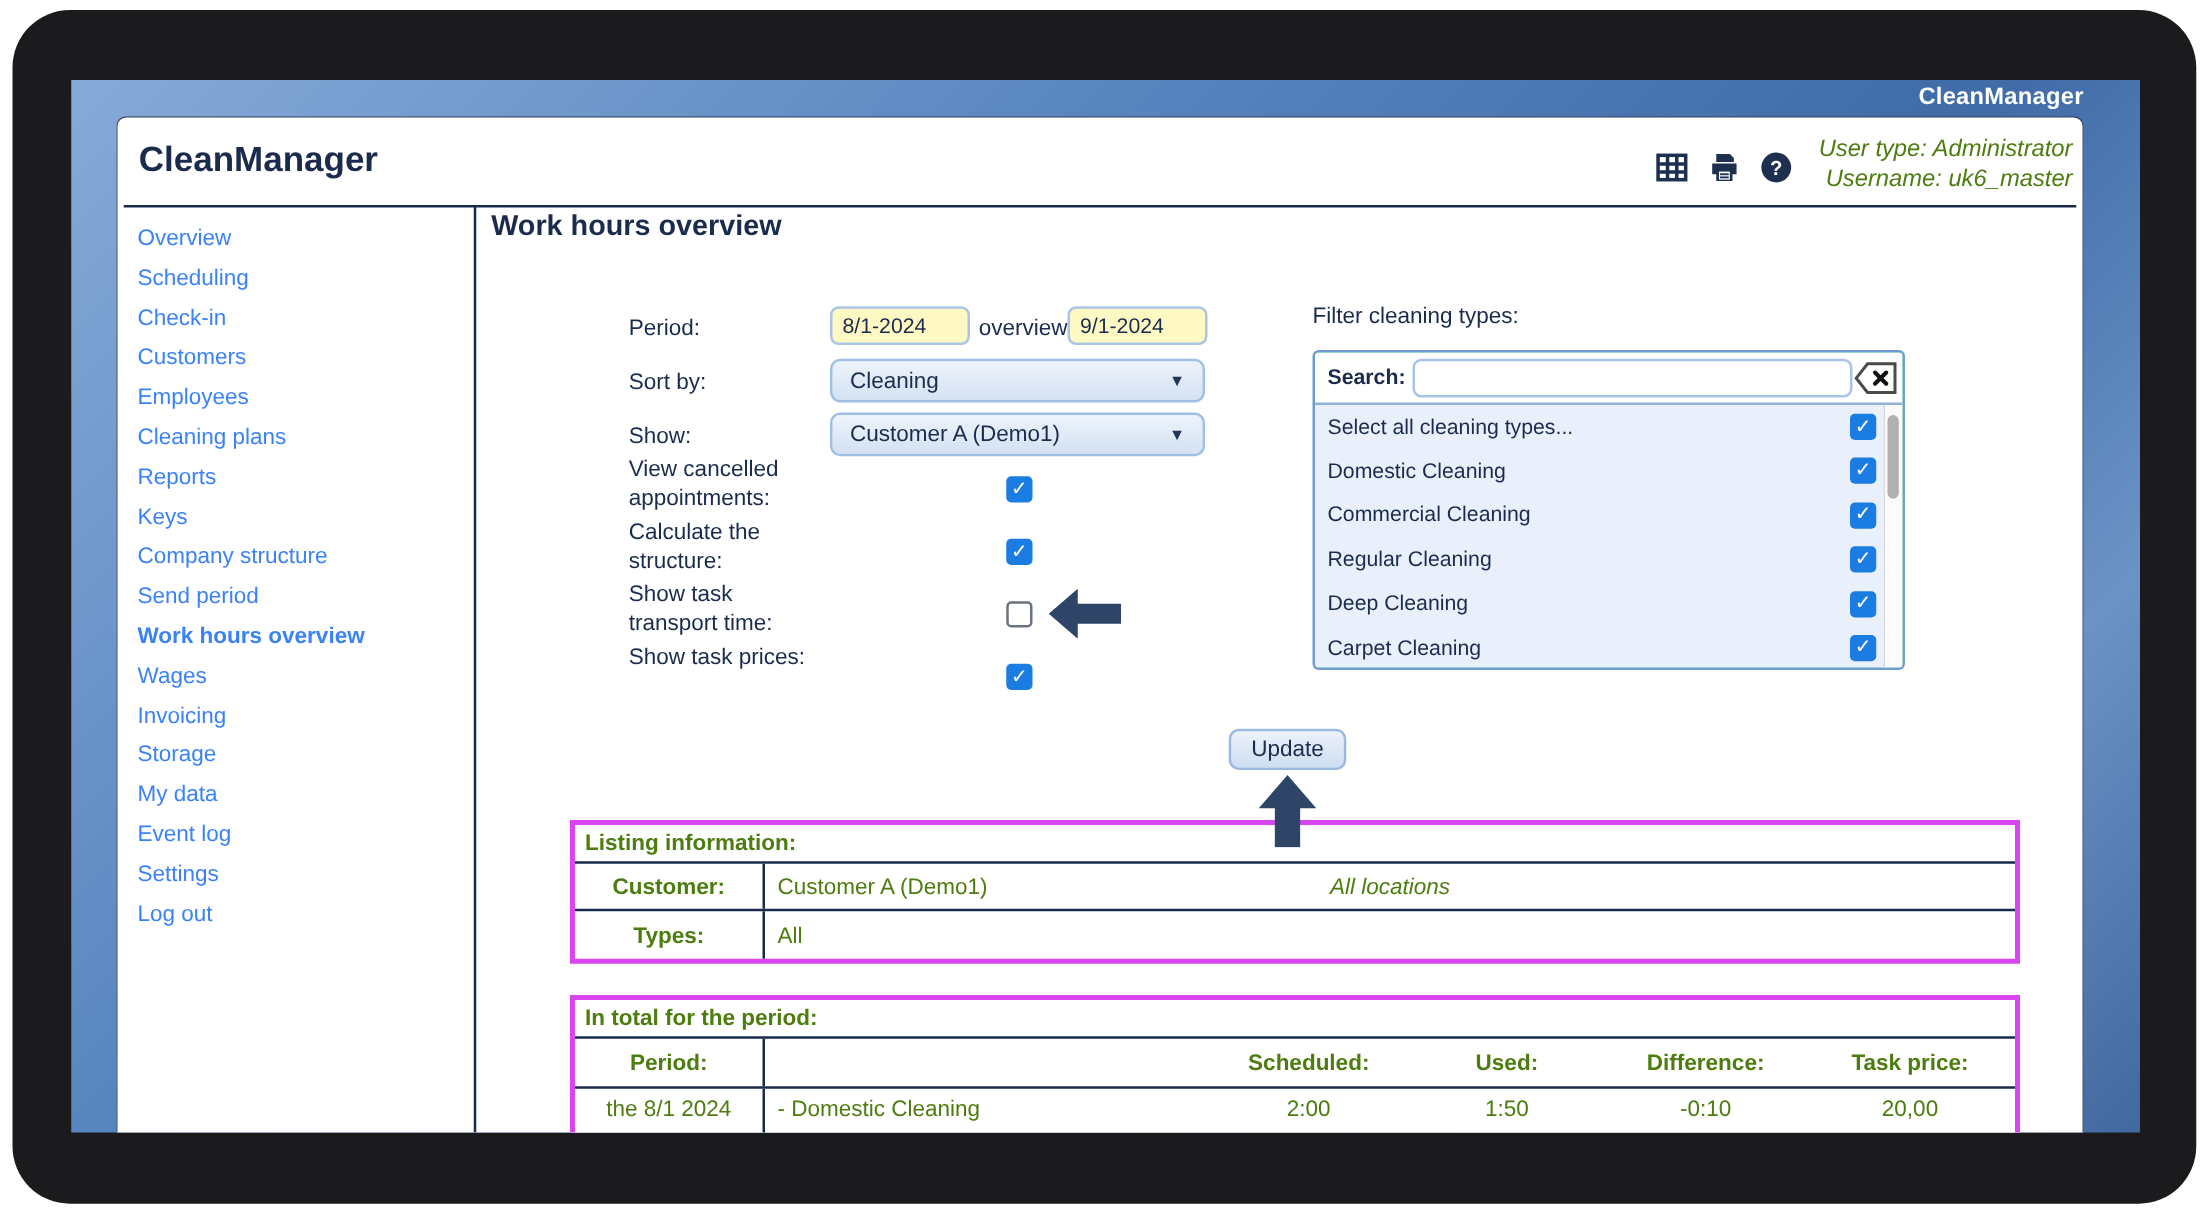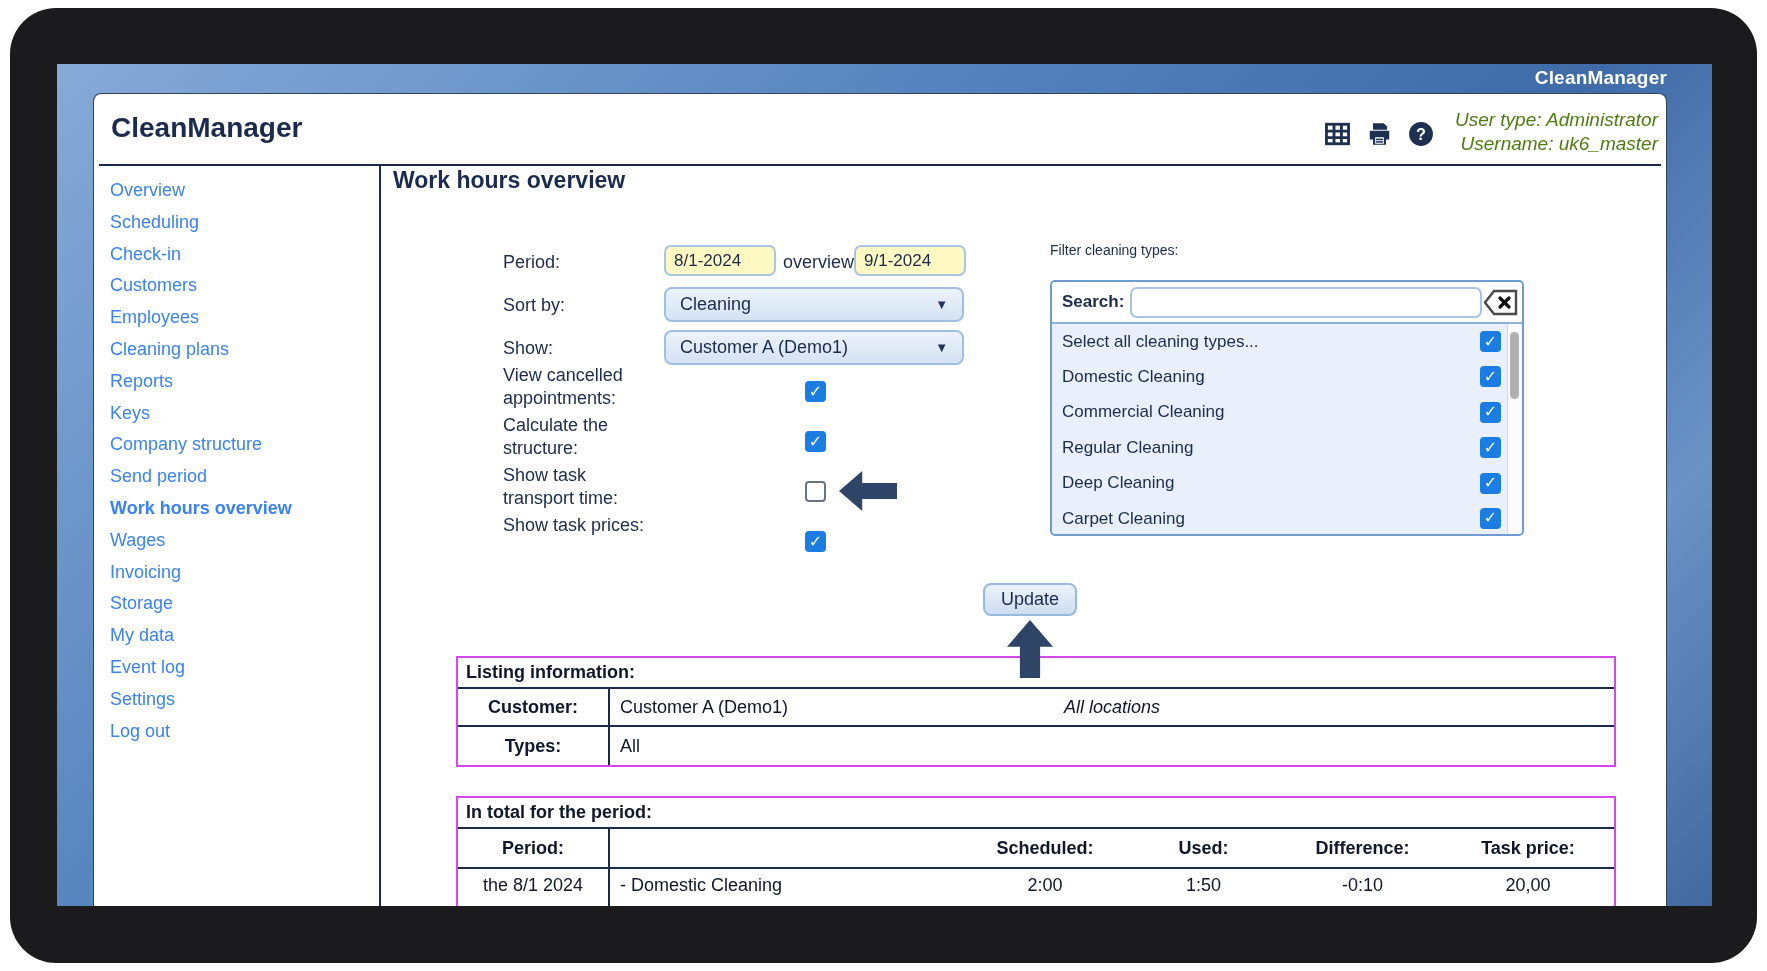--- a/index.html
+++ b/index.html
@@ -57,21 +57,21 @@
   .checkbox.on { background:#1b7ce2; color:#fff; font-size:16px; font-weight:bold; line-height:1; }
   .checkbox.off { background:#fff; border:2px solid #6b7280; }
   .cb-row .checkbox { position:absolute; left:302px; top:17px; }
 
   .arrow-left { position:absolute; left:745px; top:377px; width:58px; height:40px; background:#2e4568;
                 clip-path:polygon(0 50%,40% 0,40% 30%,100% 30%,100% 70%,40% 70%,40% 100%); }
   .arrow-up { position:absolute; left:913px; top:526px; width:46px; height:58px; background:#2e4568; z-index:5;
               clip-path:polygon(50% 0,100% 46%,72% 46%,72% 100%,28% 100%,28% 46%,0 46%); }
 
   
-  .filter-label { position:absolute; left:956px; top:148px; font-size:14px; color:#1b2b4d; }
+  .filter-label { position:absolute; left:956px; top:148px; font-size:18px; color:#1b2b4d; }
   .filter-panel { position:absolute; left:956px; top:186px; width:474px; height:256px;
                   background:#86efac; border:2px solid #6f9bd0; border-radius:5px; overflow:hidden; }
   .filter-search { position:relative; height:42px; background:#fff; border-bottom:2px solid #8fb2d9; }
   .filter-search .s-lbl { position:absolute; left:10px; top:10px; font-size:17px; font-weight:bold; color:#1b2b4d; }
   .filter-search input { position:absolute; left:78px; top:5px; width:352px; height:31px;
                          border:2px solid #a9c4e6; border-radius:7px; font-family:inherit;
                          font-size:16px; color:#1b2b4d; padding:0 8px; outline:none; }
   .clear-btn { position:absolute; right:3px; top:6px; width:36px; height:29px; background:none;
                border:none; cursor:pointer; padding:0; }
   .filter-list { position:absolute; left:0; right:0; top:42px; bottom:0; background:#e9effb; }
@@ -83,21 +83,21 @@
   .f-thumb { position:absolute; right:3px; top:8px; width:9px; height:67px; background:#b0b0b0;
              border-radius:5px; cursor:pointer; }
 
   
   .update-btn { position:absolute; left:889px; top:489px; width:94px; height:33px;
                 background:linear-gradient(to bottom,#ecf2fa,#cdddf1); border:2px solid #9ab9de;
                 border-radius:8px; font-family:inherit; font-size:18px; color:#1b2b4d; cursor:pointer; }
 
   
   .tbl { position:absolute; left:362px; width:1160px; background:#fff;
-         border:2px solid #d946ef; color:#0f172a; }
+         border:4px solid #d946ef; color:#4d7c0f; }
   .tbl-title { height:31px; border-bottom:2px solid #1b2b4d; display:flex; align-items:center;
                padding-left:8px; font-size:18px; font-weight:bold; }
   .tbl-row { display:grid; border-bottom:2px solid #1b2b4d; }
   .tbl-row:last-child { border-bottom:none; }
   .listing-row { grid-template-columns:152px 1fr; height:38px; }
   .totals-head { grid-template-columns:152px 356px 158px 159px 159px 1fr; height:40px; }
   .totals-data { grid-template-columns:152px 356px 158px 159px 159px 1fr; height:48px; }
   .cell { display:flex; align-items:center; font-size:18px; }
   .cell.c { justify-content:center; text-align:center; }
   .cell.b { font-weight:bold; }

